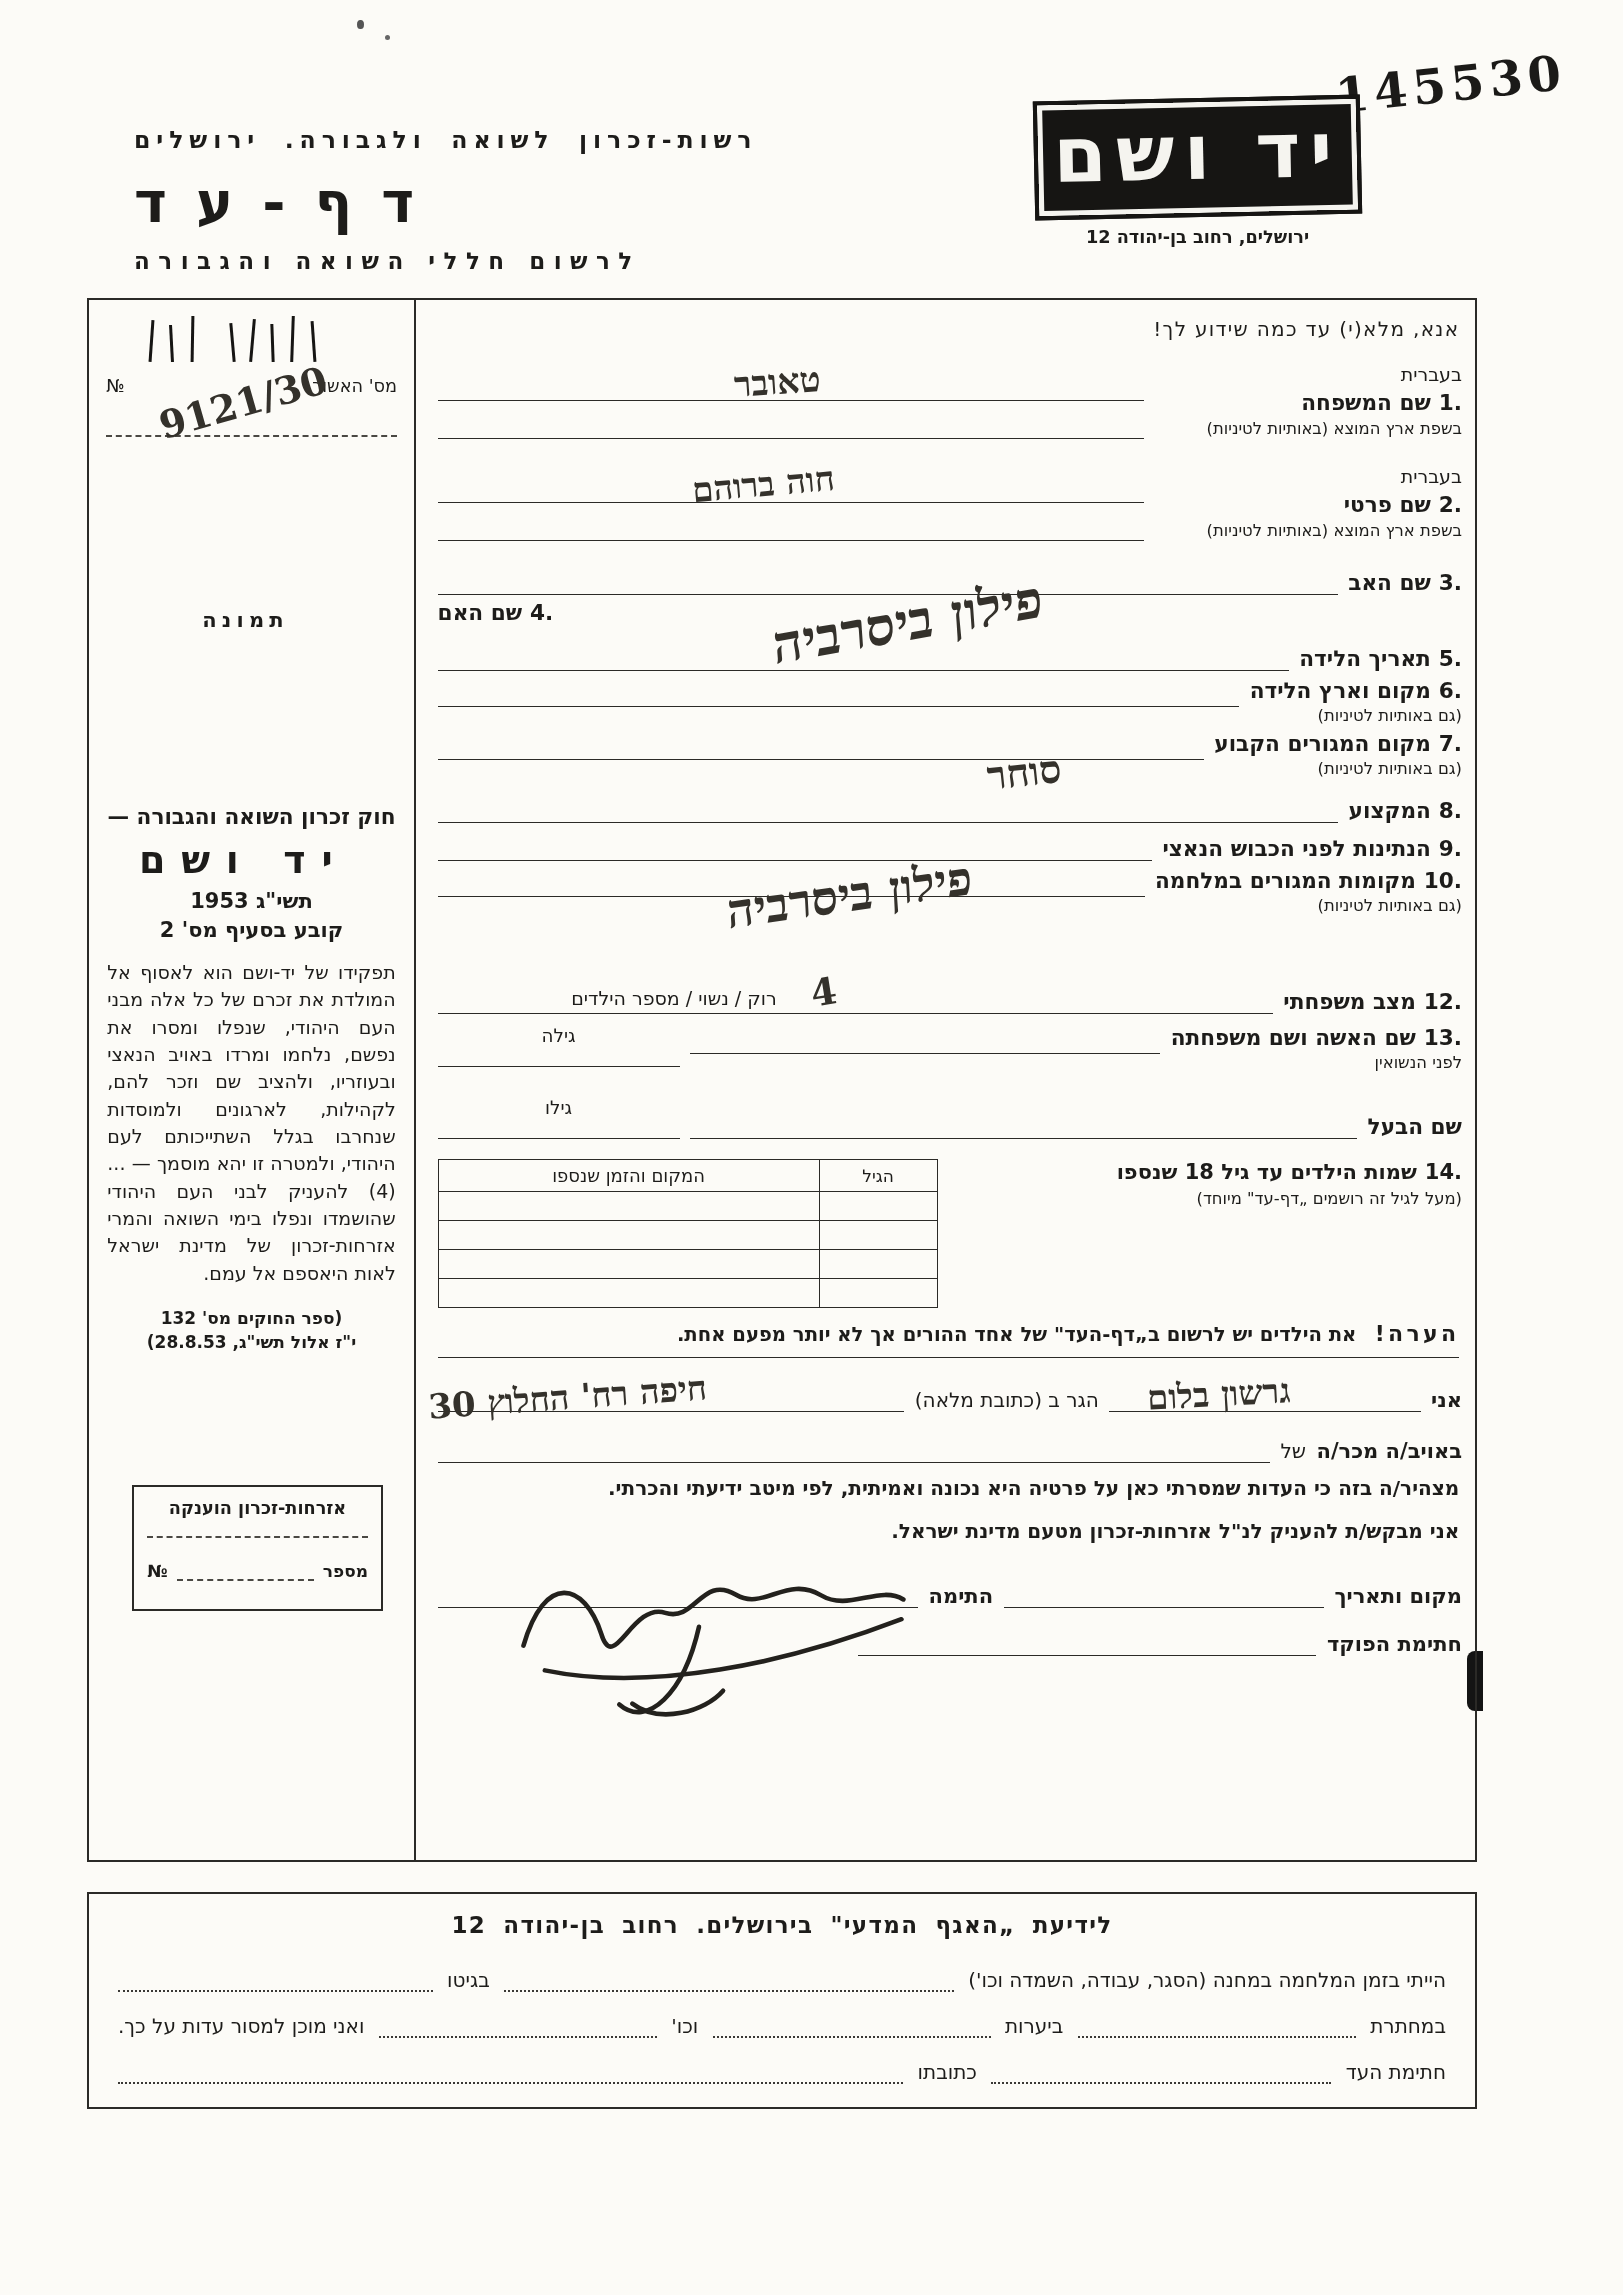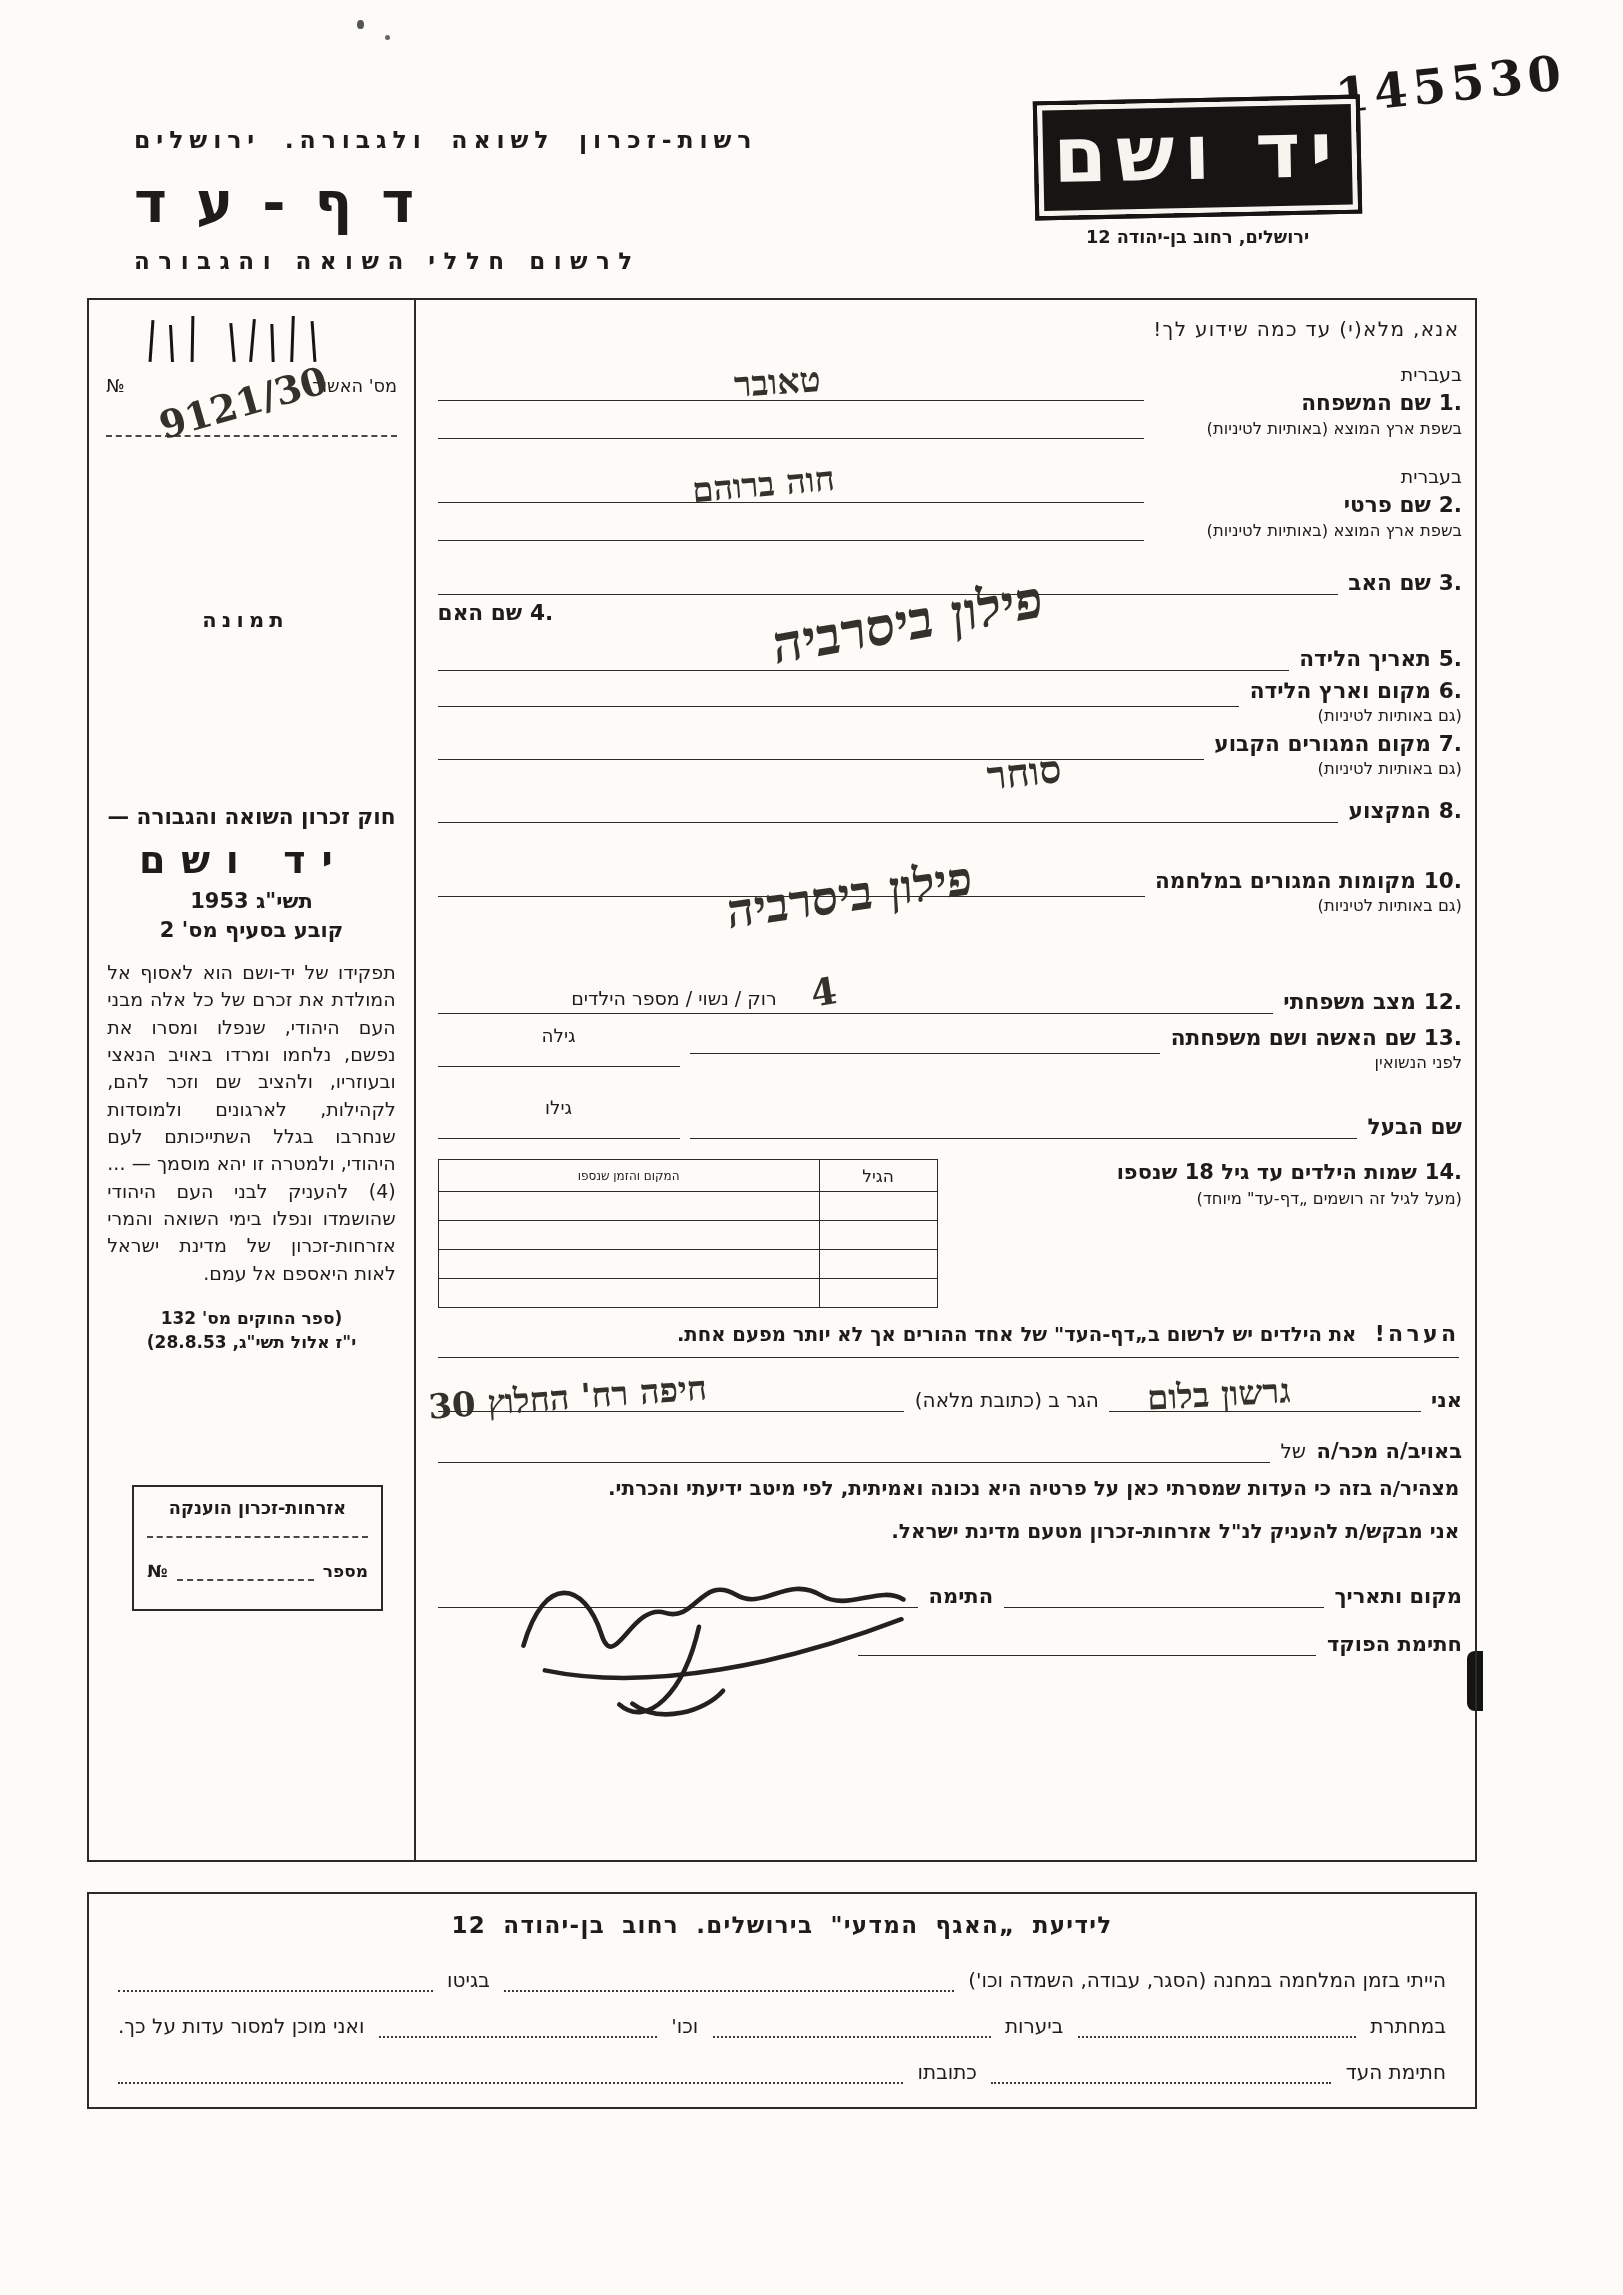--- a/index.html
+++ b/index.html
@@ -76,21 +76,21 @@
   .inline-print { position:absolute; left:16%; bottom:3.9px; font-size:19px; }
   
   .kids { position:absolute; right:13px; left:19.6px; top:859px; display:flex; justify-content:space-between; align-items:flex-start; gap:13px; }
   .kids-lbl { width:393px; text-align:right; }
   .kids-lbl .mainlbl { font-weight:bold; font-size:21px; line-height:1.3; }
   .kids-lbl .sublbl { font-size:16.4px; margin-top:2.6px; }
   .ktable { width:500px; border:1.3px solid var(--ink); }
   .krow { display:flex; height:29px; border-top:1.3px solid var(--ink); }
   .krow.khead { border-top:none; height:31px; }
   .kage { width:118px; border-left:1.3px solid var(--ink); display:flex; align-items:center; justify-content:center; font-size:17px; }
-  .kplace { flex:1; display:flex; align-items:center; justify-content:center; font-size:12px; }
+  .kplace { flex:1; display:flex; align-items:center; justify-content:center; font-size:18px; }
   
   .noterow { position:absolute; right:15.7px; left:19.6px; top:1021px; display:flex; gap:18.3px; align-items:baseline;
              border-bottom:1.3px solid var(--ink); padding-bottom:10.5px; }
   .notetitle { font-weight:bold; font-size:22px; letter-spacing:3.3px; }
   .notetext { font-weight:bold; font-size:19.6px; }
   .drow { align-items:flex-end; }
   .dl { font-size:20px; white-space:nowrap; }
   .dl.b { font-weight:bold; font-size:21px; }
   .stmt { position:absolute; right:15.7px; left:26px; font-size:20px; font-weight:bold; }
   .sig-svg { position:absolute; top:1234px; left:85px; width:432px; height:196px; }
@@ -228,20 +228,24 @@
       <div class="row two" style="top:431px;">
         <div class="lbl2">
           <div class="mainlbl"><span class="num">7.</span><span>מקום המגורים הקבוע</span></div>
           <div class="sublbl">(גם באותיות לטיניות)</div>
         </div>
         <div class="wline"></div>
       </div>
 
       <div class="row" style="top:490px;">
         <div class="lbl"><span class="num">8.</span><span>המקצוע</span></div>
+        <div class="wline"></div>
+      </div>
+      <div class="row" style="top:528px;">
+        <div class="lbl"><span class="num">9.</span><span>הנתינות לפני הכבוש הנאצי</span></div>
         <div class="wline"></div>
       </div>
 
       <div class="row two" style="top:568px;">
         <div class="lbl2">
           <div class="mainlbl"><span class="num">10.</span><span>מקומות המגורים במלחמה</span></div>
           <div class="sublbl">(גם באותיות לטיניות)</div>
         </div>
         <div class="wline"></div>
       </div>

